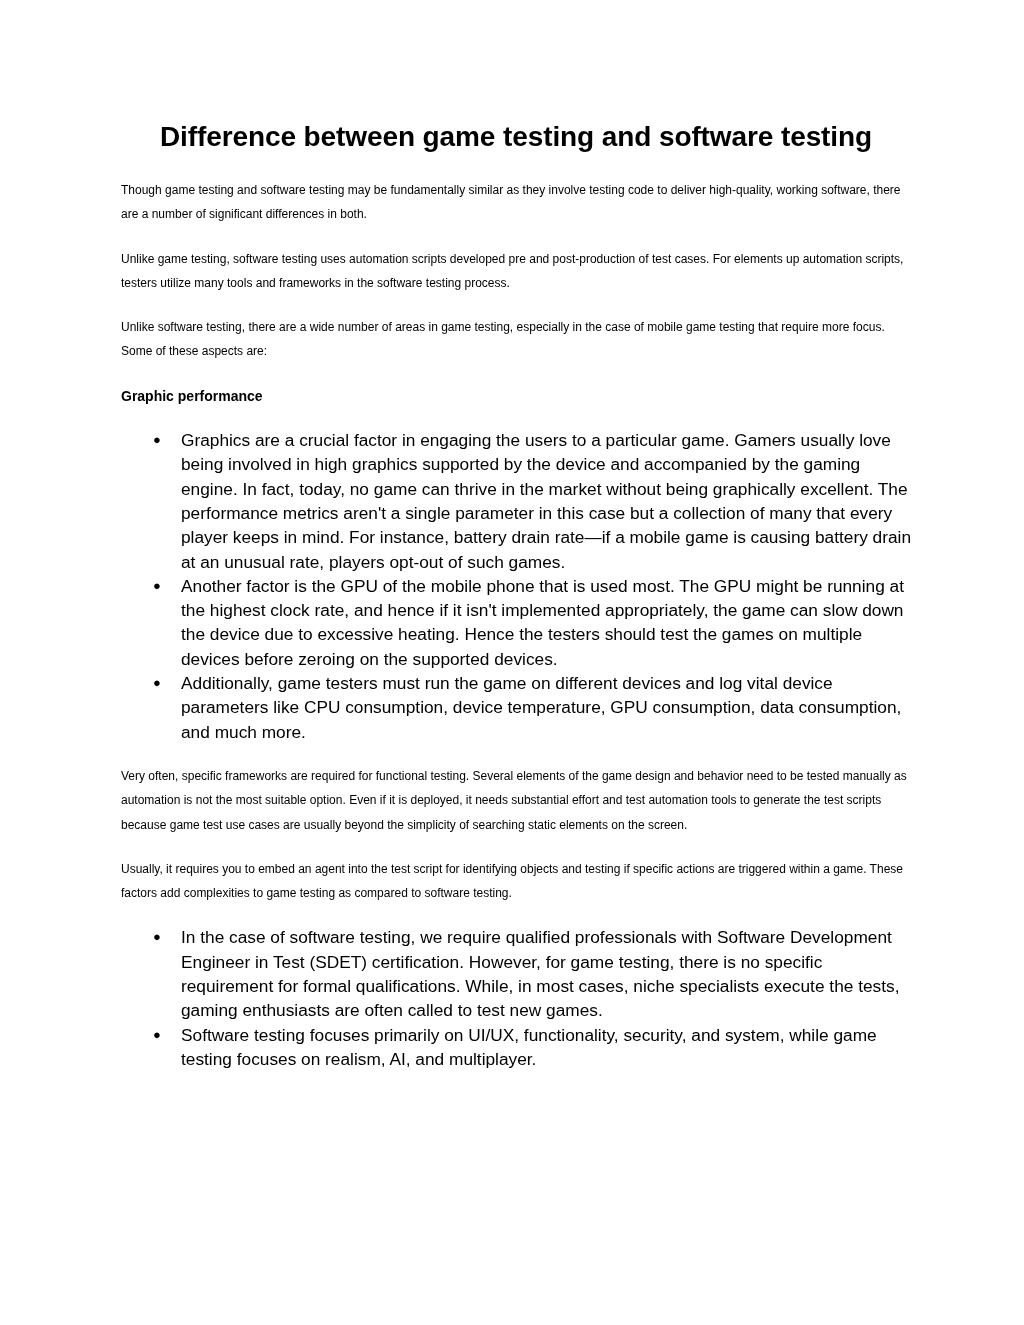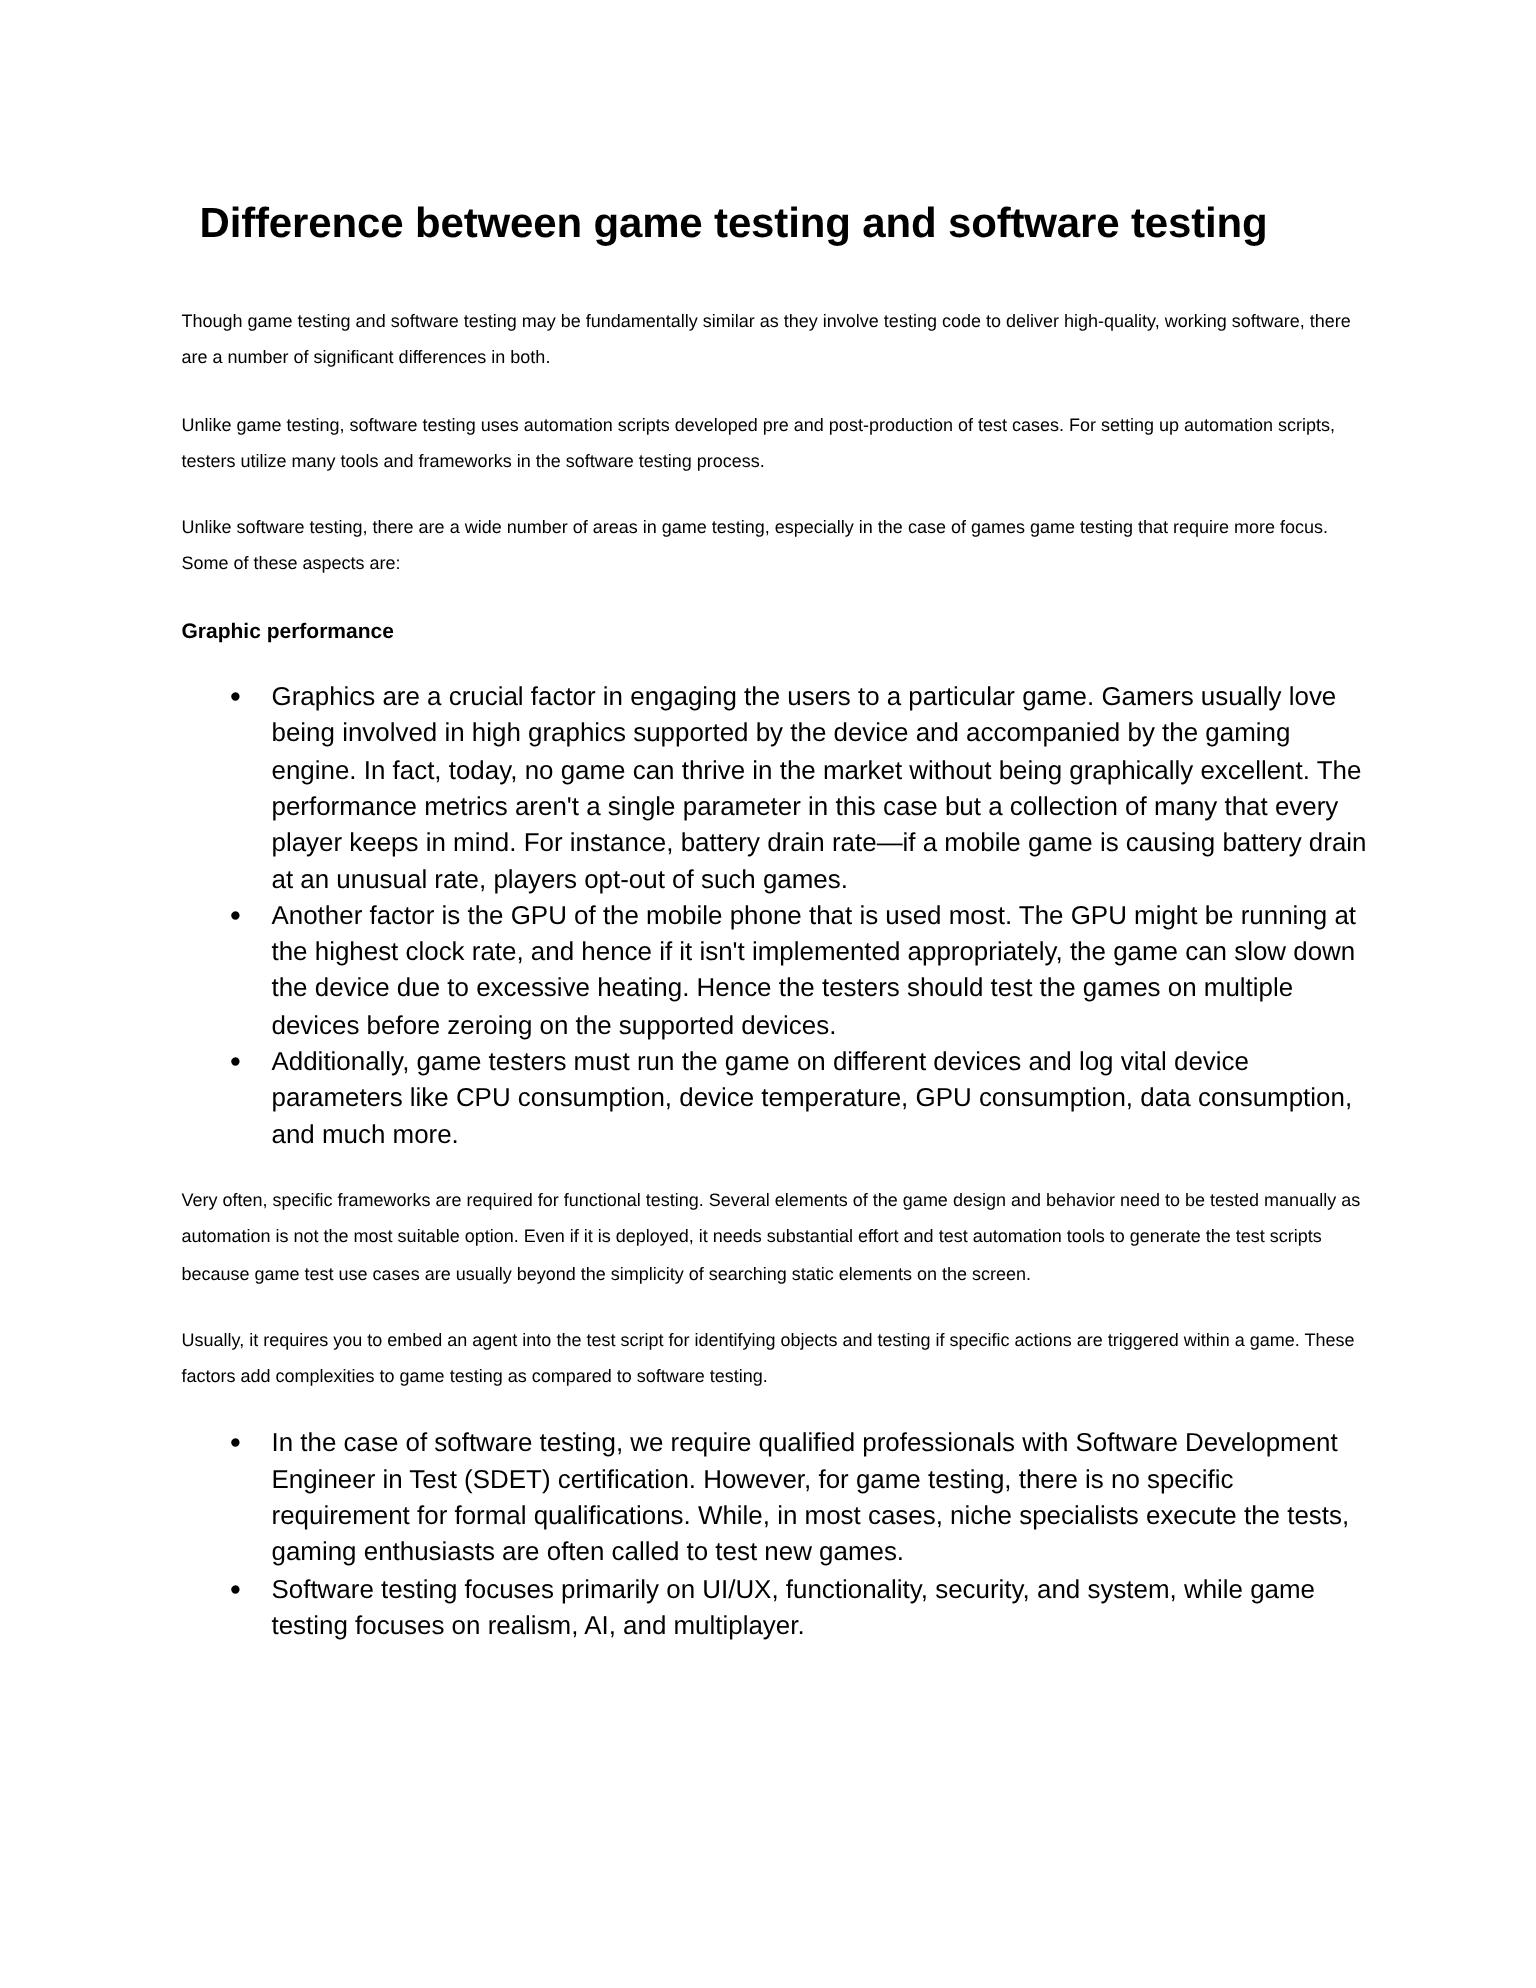--- a/index.html
+++ b/index.html
@@ -15,25 +15,26 @@
       font-family: "Liberation Sans", sans-serif;
       color: #000000;
     }
     .page {
       position: absolute;
       left: 121px;
       top: 118px;
       width: 790px;
     }
     h1.title {
-      margin: 12px;
+      margin: 0;
       font-size: 28px;
       font-weight: bold;
       line-height: 38px;
       letter-spacing: -0.1px;
+      text-align: center;
     }
     p.para {
       margin: 0;
       font-size: 12px;
       line-height: 24.3px;
     }
     .gap-title { height: 22px; }
     .gap { height: 20px; }
     h3.subhead {
       margin: 0;
@@ -63,24 +64,24 @@
 </head>
 <body>
 
 <div class="page">
   <h1 class="title">Difference between game testing and software testing</h1>
   <div class="gap-title"></div>
 
   <p class="para">Though game testing and software testing may be fundamentally similar as they involve testing code to deliver high-quality, working software, there are a number of significant differences in both.</p>
   <div class="gap"></div>
 
-  <p class="para">Unlike game testing, software testing uses automation scripts developed pre and post-production of test cases. For setting up automation scripts, testers utilize many tools and frameworks in the software testing process.</p>
+  <p class="para">Unlike game testing, software testing uses automation scripts developed pre and post-production of test cases. For elements up automation scripts, testers utilize many tools and frameworks in the software testing process.</p>
   <div class="gap"></div>
 
-  <p class="para">Unlike software testing, there are a wide number of areas in game testing, especially in the case of games game testing that require more focus. Some of these aspects are:</p>
+  <p class="para">Unlike software testing, there are a wide number of areas in game testing, especially in the case of mobile game testing that require more focus. Some of these aspects are:</p>
   <div class="gap"></div>
 
   <h3 class="subhead">Graphic performance</h3>
   <div class="gap"></div>
 
   <ul class="bullets">
     <li>
       <span class="bullet-icon">●</span>
       <span>Graphics are a crucial factor in engaging the users to a particular game. Gamers usually love being involved in high graphics supported by the device and accompanied by the gaming engine. In fact, today, no game can thrive in the market without being graphically excellent. The performance metrics aren't a single parameter in this case but a collection of many that every player keeps in mind. For instance, battery drain rate—if a mobile game is causing battery drain at an unusual rate, players opt-out of such games.</span>
     </li>

